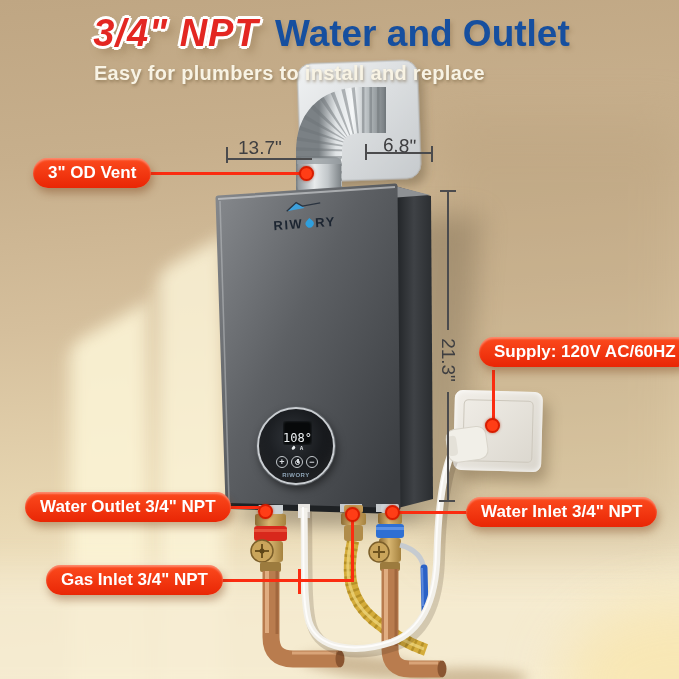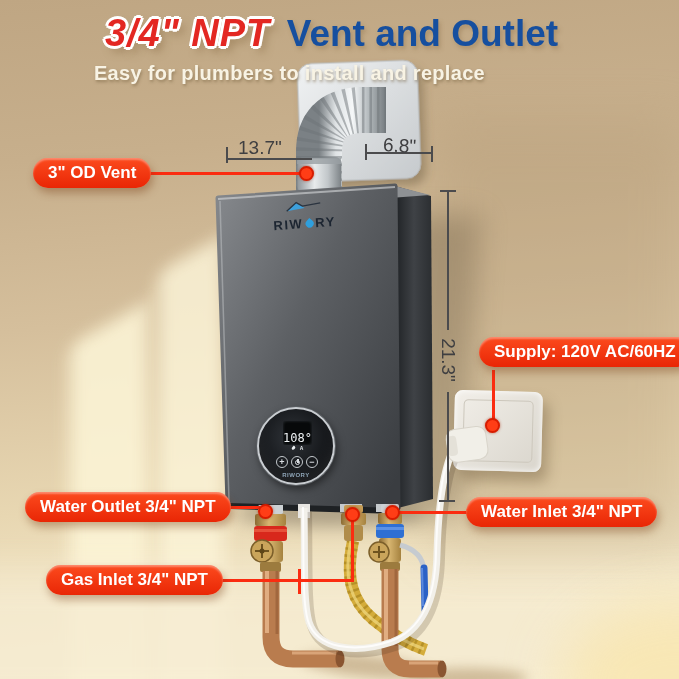--- a/index.html
+++ b/index.html
@@ -295,17 +295,17 @@
   <div class="abs dot" style="left:345px;top:507px;"></div>
 
   <div class="abs pill" style="left:33px;top:158px;">3" OD Vent</div>
   <div class="abs pill" style="left:479px;top:337px;">Supply: 120V AC/60HZ</div>
   <div class="abs pill" style="left:25px;top:492px;">Water Outlet 3/4" NPT</div>
   <div class="abs pill" style="left:466px;top:497px;">Water Inlet 3/4" NPT</div>
   <div class="abs pill" style="left:46px;top:565px;">Gas Inlet 3/4" NPT</div>
 
   <div class="abs title-row">
     <span class="title-red">3/4" NPT</span>
-    <span class="title-blue">Vent and Outlet</span>
+    <span class="title-blue">Water and Outlet</span>
   </div>
   <div class="abs subtitle">Easy for plumbers to install and replace</div>
 
 </div>
 
 </body></html>

